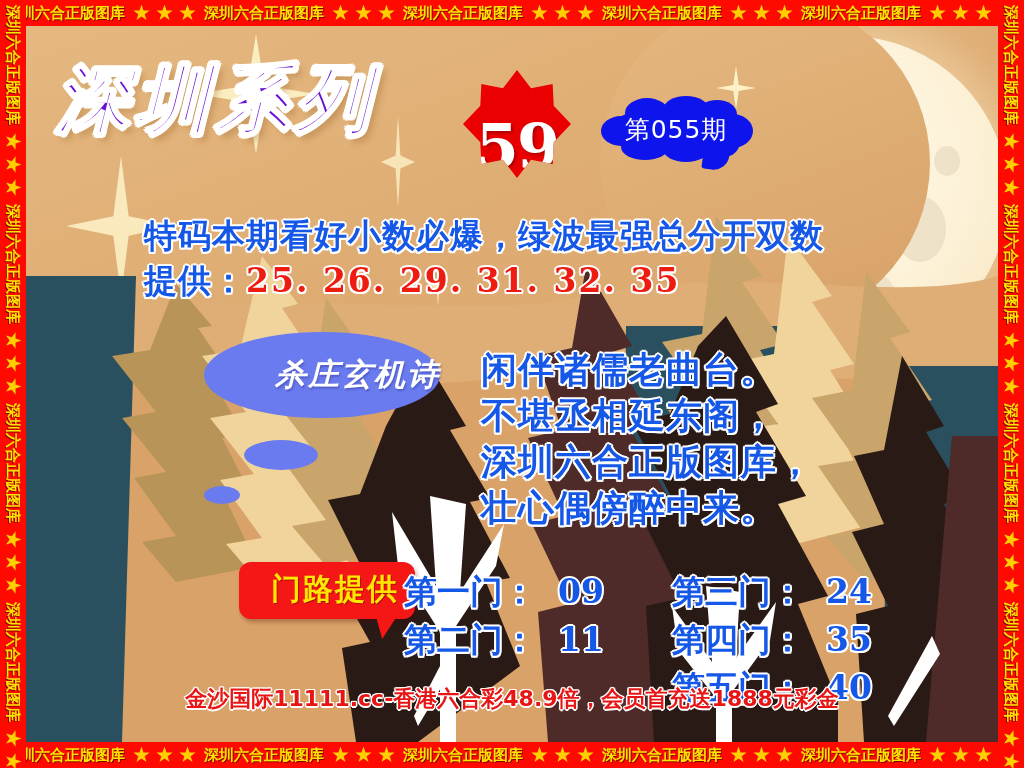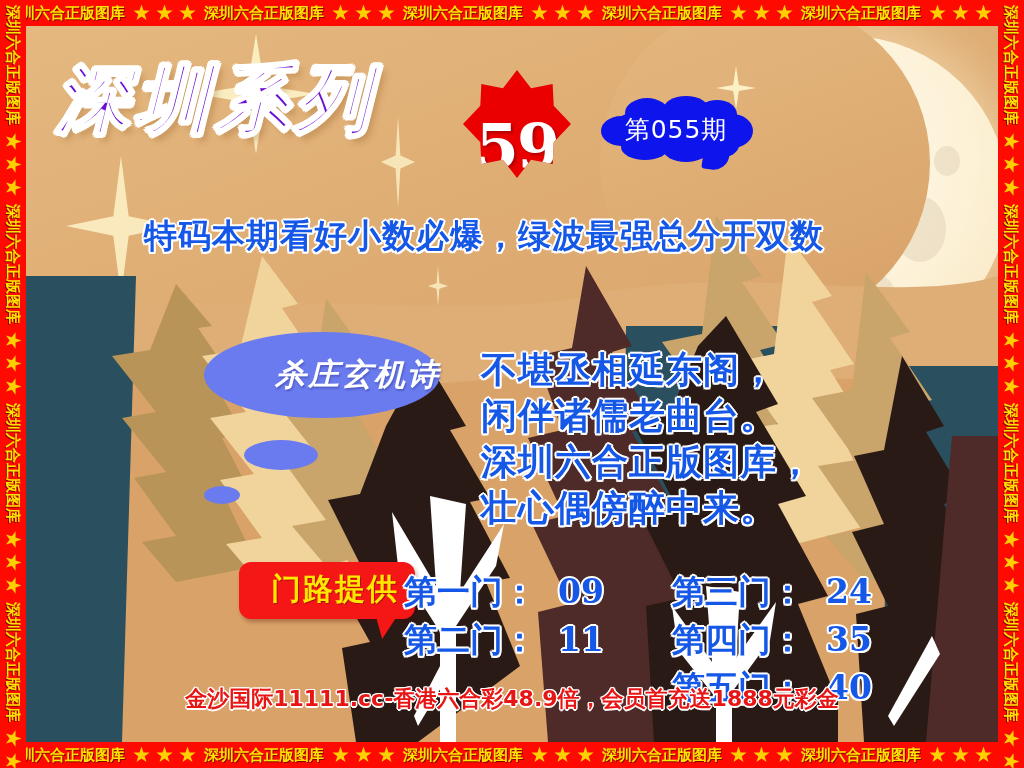--- a/index.html
+++ b/index.html
@@ -243,33 +243,34 @@
       <div class="blob" style="left:96px;top:4px;width:40px;height:28px;"></div>
       <div class="blob" style="left:20px;top:38px;width:48px;height:26px;"></div>
       <div class="blob" style="left:62px;top:40px;width:46px;height:26px;"></div>
       <div class="blob" style="left:98px;top:36px;width:40px;height:26px;"></div>
       <div class="tail"></div>
       <div class="lbl">第055期</div>
     </div>
 
     <div class="headline">
       <div>特码本期看好小数必爆，绿波最强总分开双数</div>
+      <div><span>提供：</span><span class="num">25. 26. 29. 31. 32. 35</span></div>
     </div>
 
     <div class="thought">
       <div class="big">
         <span>杀庄玄机诗</span>
       </div>
       <div class="mid"></div>
       <div class="small"></div>
     </div>
 
     <div class="poem">
+      <div>闲伴诸儒老曲台。</div>
       <div>不堪丞相延东阁，</div>
-      <div>闲伴诸儒老曲台。</div>
       <div>深圳六合正版图库，</div>
       <div>壮心偶傍醉中来。</div>
     </div>
 
     <div class="redlabel">
       <div class="box">
         <span>门路提供</span>
       </div>
       <div class="tail"></div>
     </div>

